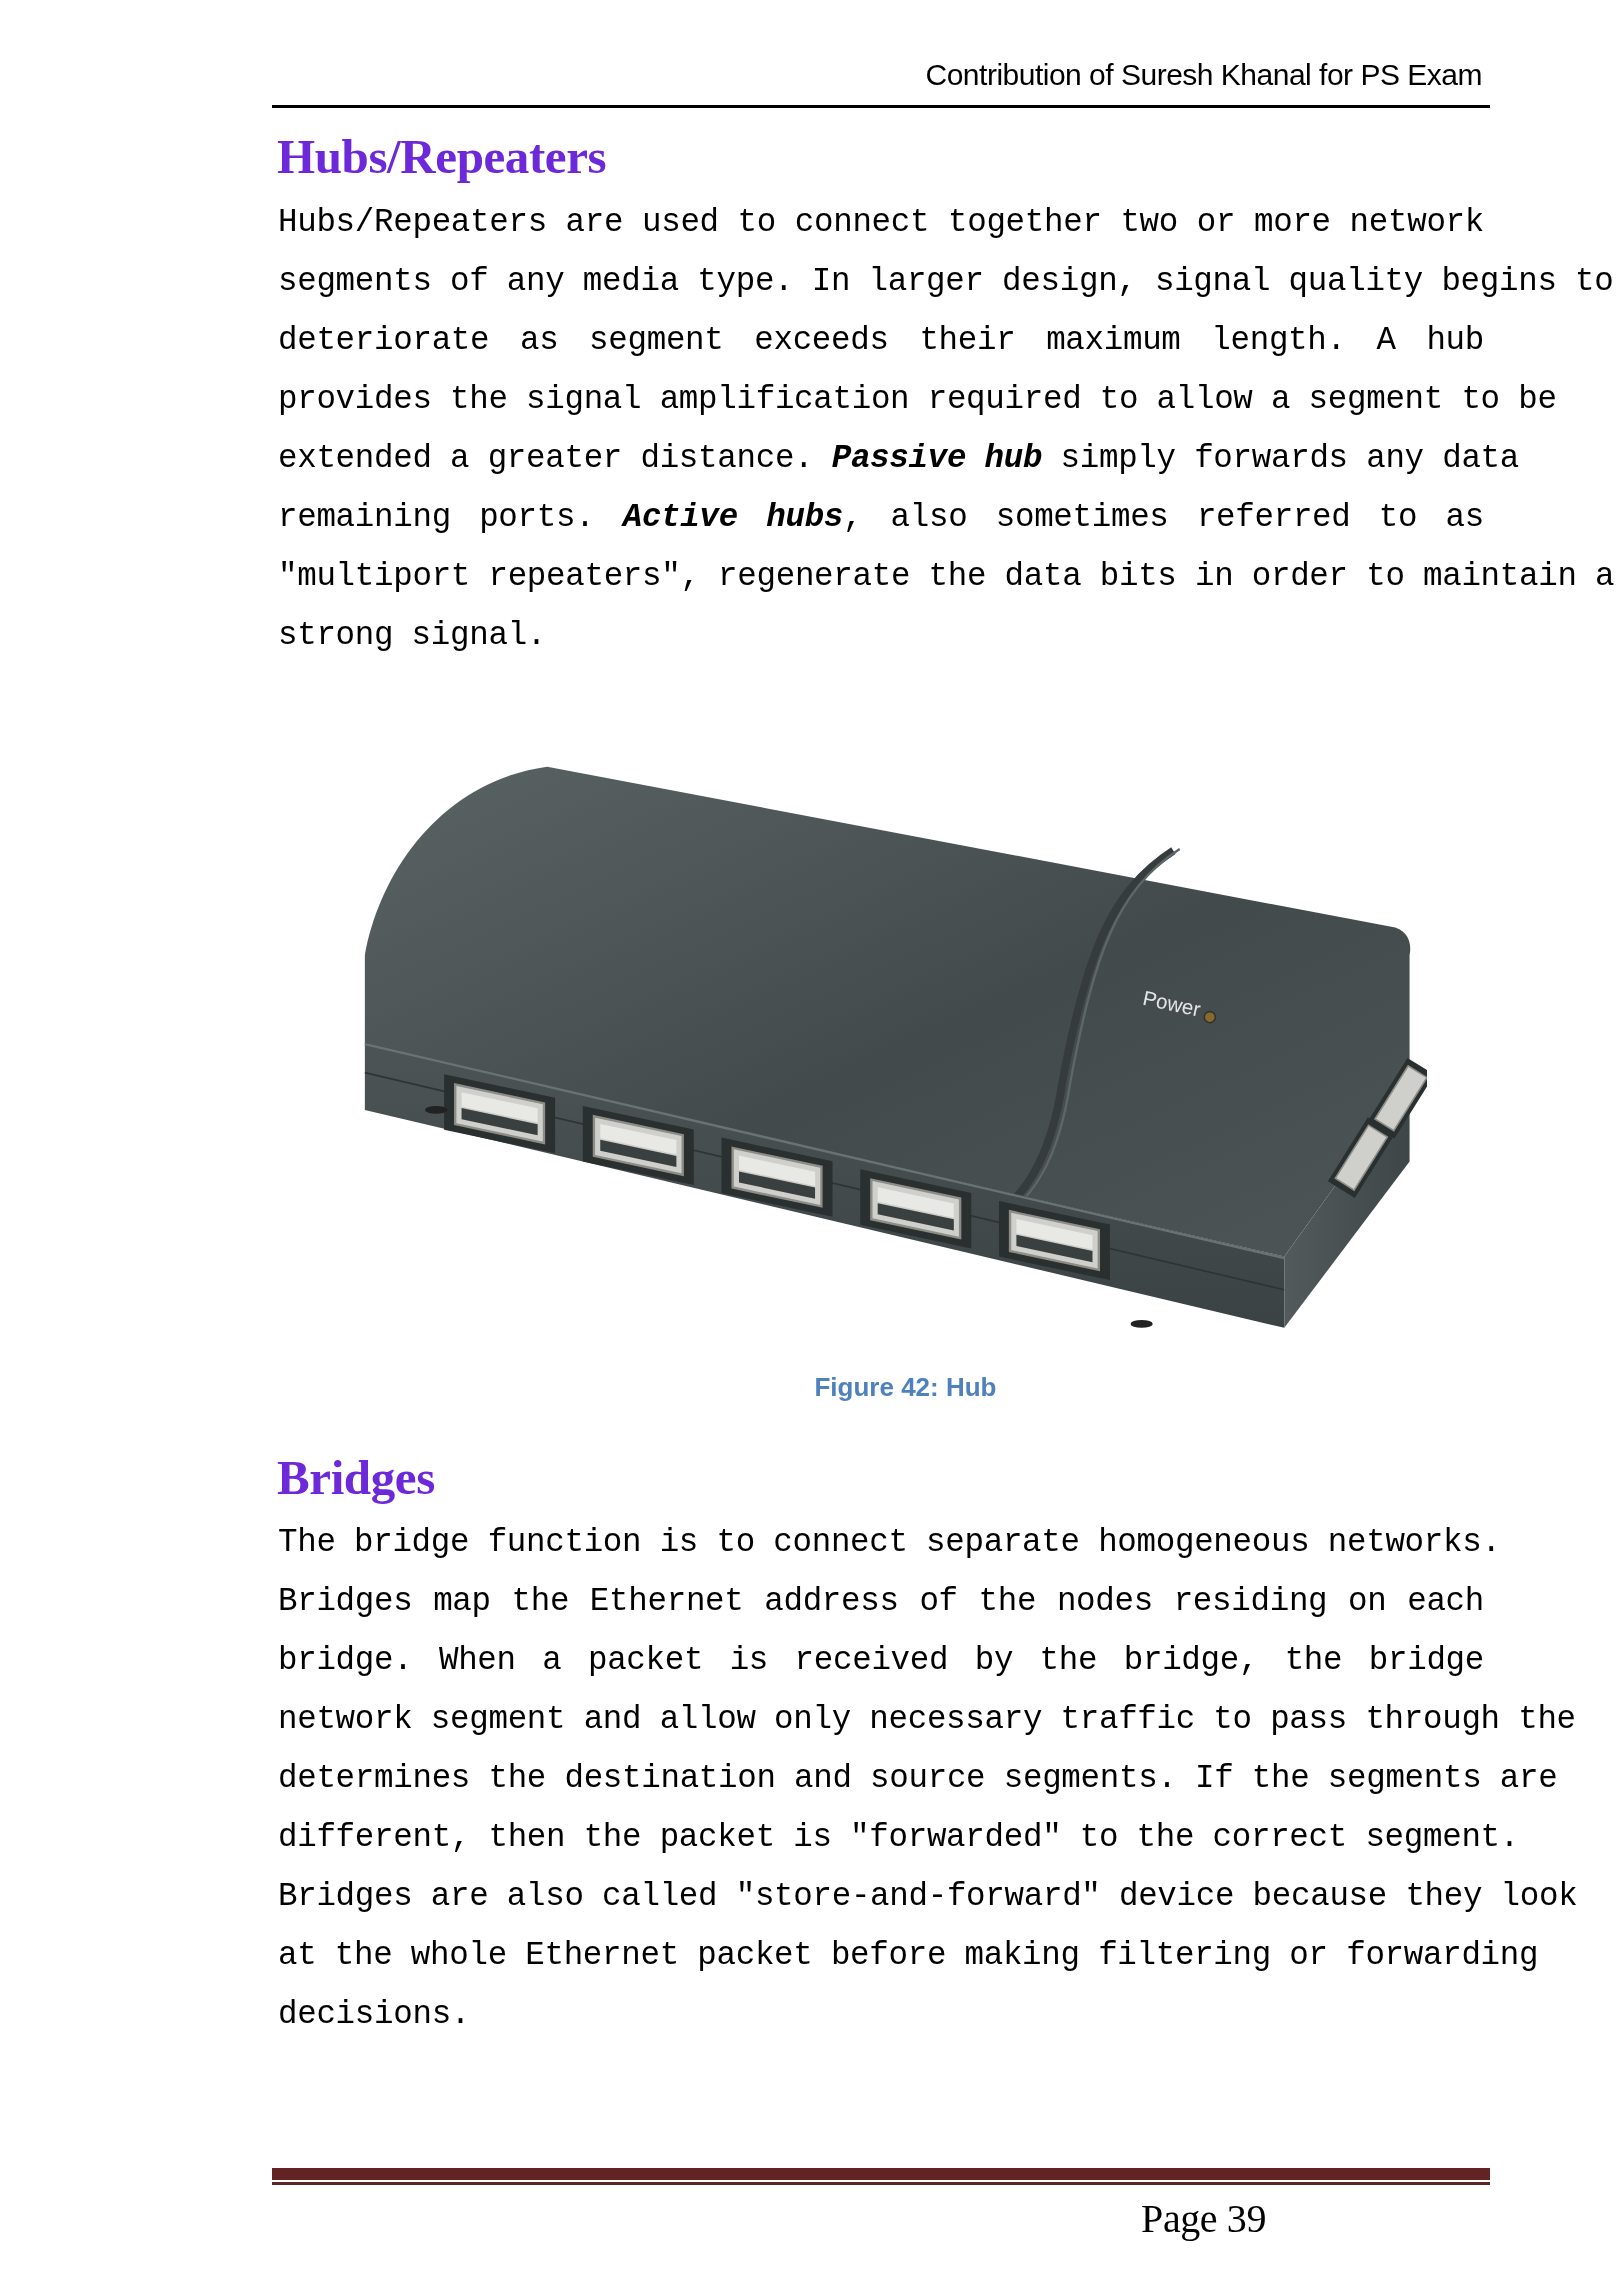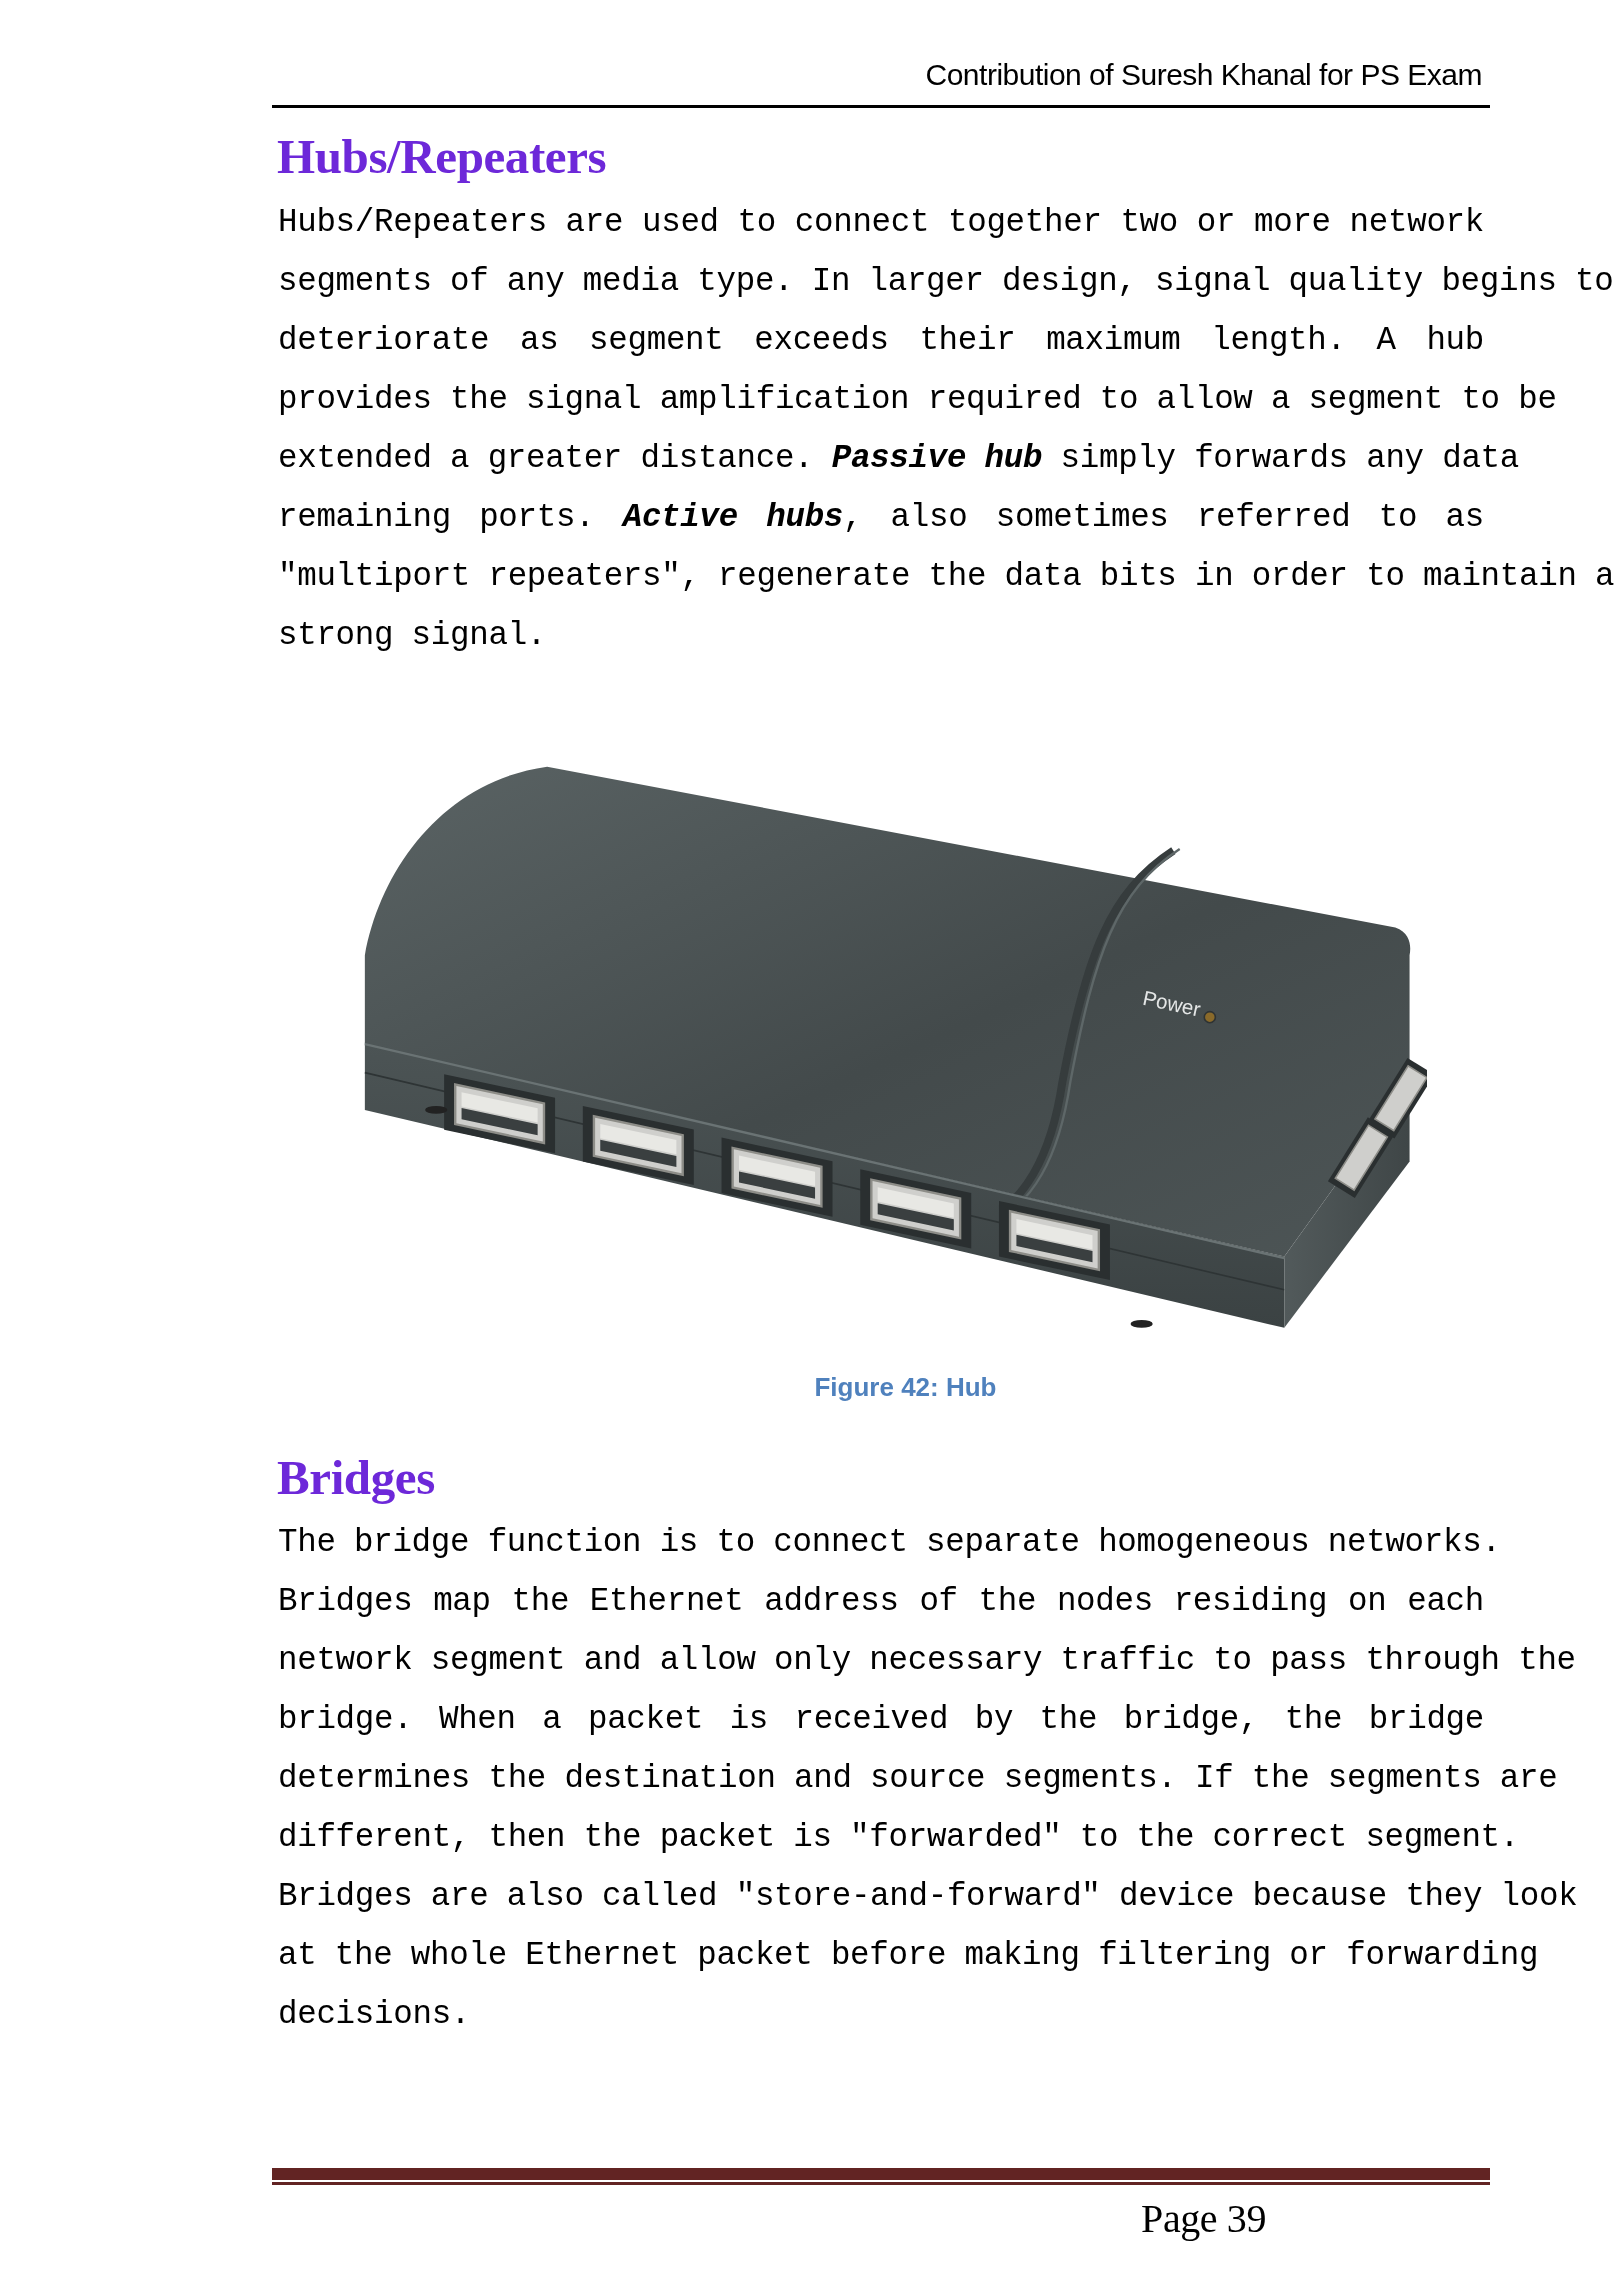--- a/index.html
+++ b/index.html
@@ -155,22 +155,22 @@
       <ellipse cx="1000" cy="725" rx="14" ry="5" fill="#222"></ellipse>
     </svg>
   </div>
 
   <div class="caption">Figure 42: Hub</div>
 
   <h2 id="h-bridges" class="section-heading">Bridges</h2>
   <div id="p-bridges" class="para">
     <span class="line">The bridge function is to connect separate homogeneous networks.</span>
     <span class="line">Bridges map the Ethernet address of the nodes residing on each</span>
+    <span class="line">bridge. When a packet is received by the bridge, the bridge</span>
     <span class="line">network segment and allow only necessary traffic to pass through the</span>
-    <span class="line">bridge. When a packet is received by the bridge, the bridge</span>
     <span class="line">determines the destination and source segments. If the segments are</span>
     <span class="line">different, then the packet is "forwarded" to the correct segment.</span>
     <span class="line">Bridges are also called "store-and-forward" device because they look</span>
     <span class="line">at the whole Ethernet packet before making filtering or forwarding</span>
     <span class="line last">decisions.</span>
   </div>
 
   <div class="foot-band"></div>
   <div class="foot-thin"></div>
   <div class="foot-page">Page 39</div>

